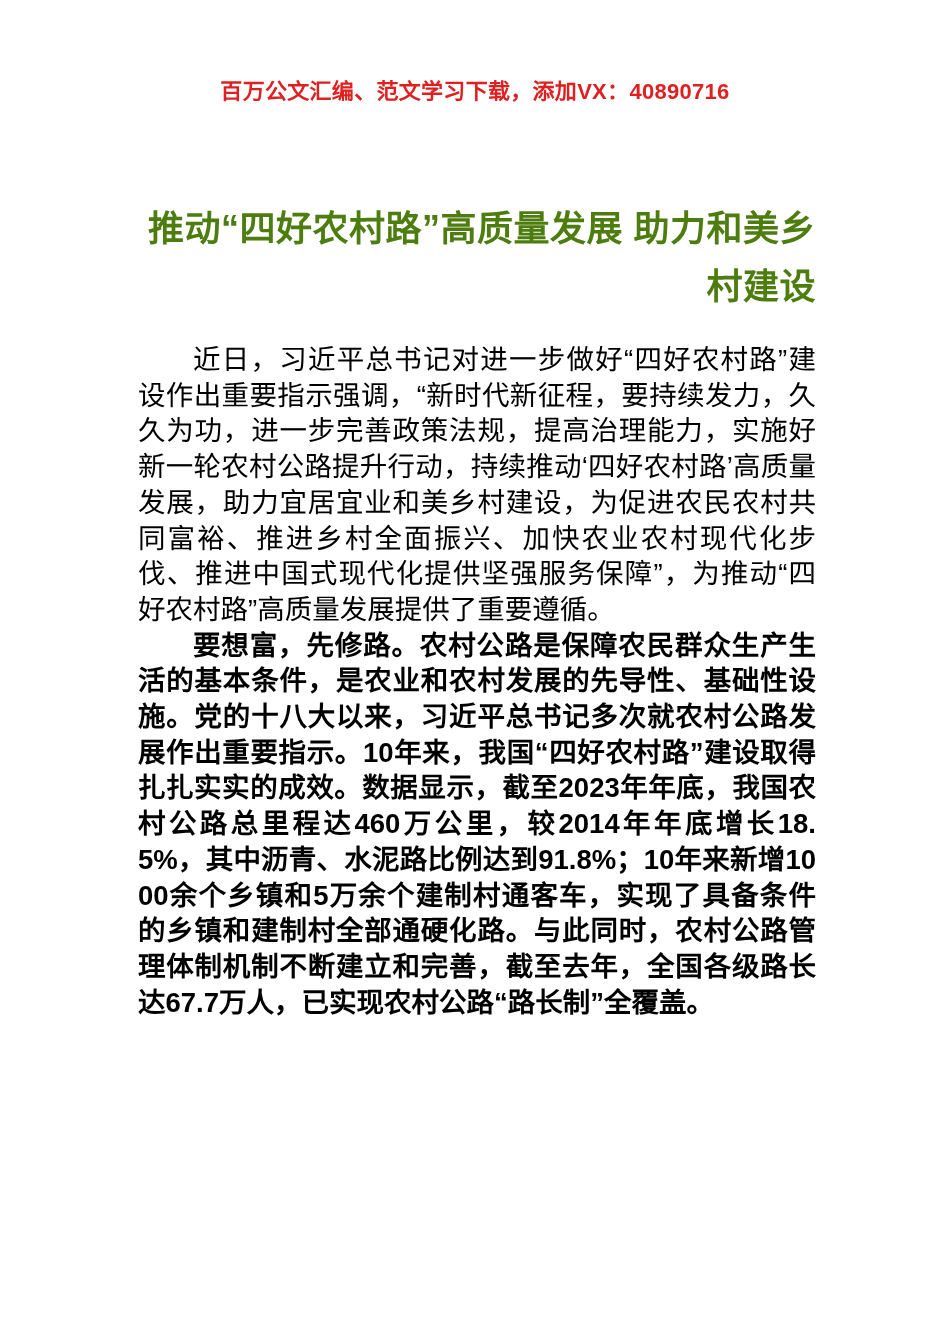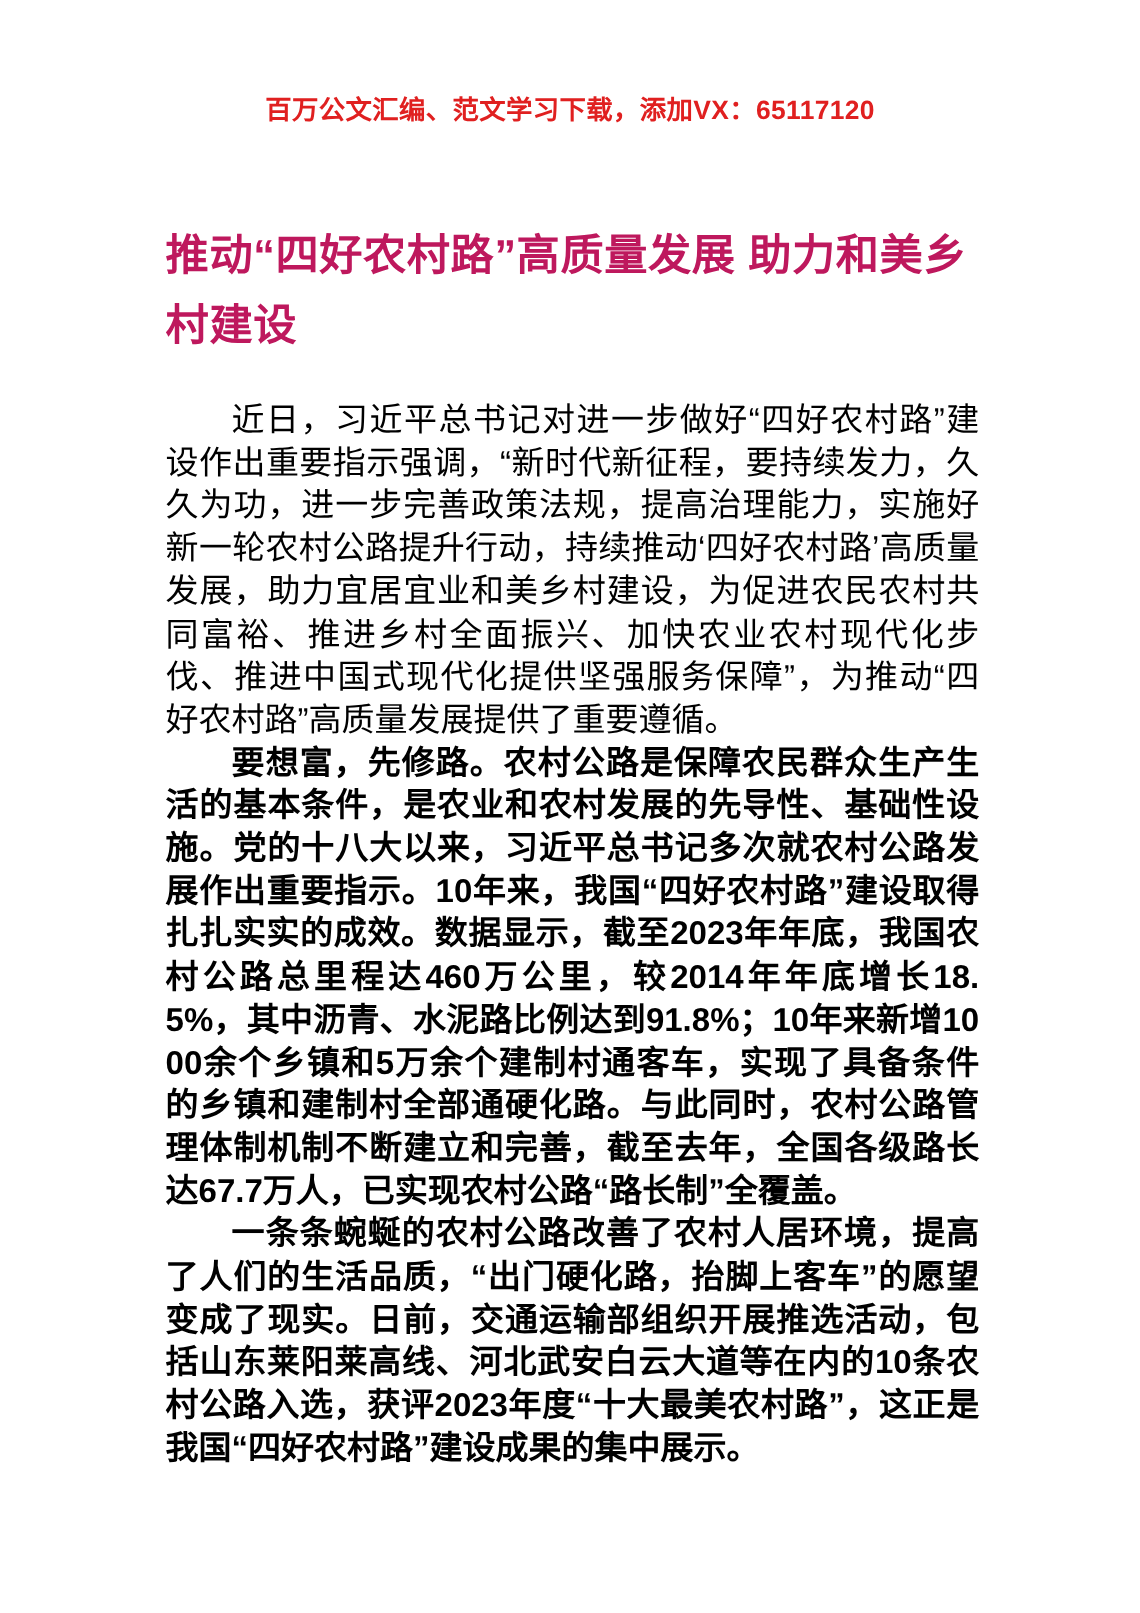--- a/index.html
+++ b/index.html
@@ -31,35 +31,35 @@
     font-size: 22px;
     font-weight: bold;
     letter-spacing: 0.3px;
     line-height: 1.3;
     white-space: nowrap;
   }
 
   
   .doc-title {
     position: absolute;
-    top: 160px;
+    top: 176px;
     left: 138px;
     width: 678px;
-    text-align: left;
+    text-align: right;
     font-size: 36px;
     font-weight: bold;
     line-height: 1.62;
     letter-spacing: 0.5px;
-    color: #be185d;
+    color: #4d7c0f;
   }
 
   
   .doc-body {
     position: absolute;
-    top: 332px;
+    top: 342px;
     left: 138px;
     width: 678px;
     color: #000000;
   }
 
   .doc-body p {
     margin: 0;
     font-size: 27.5px;
     line-height: 35.7px;
     text-align: justify;
@@ -72,23 +72,22 @@
   .doc-body p + p {
     margin-top: 0;
     font-weight: bold;
   }
 </style>
 </head>
 <body>
 
 <div class="page">
 
-  <div class="promo-header" style="color: rgb(224, 32, 32);">百万公文汇编、范文学习下载，添加VX：65117120</div>
+  <div class="promo-header" style="color: rgb(224, 32, 32);">百万公文汇编、范文学习下载，添加VX：40890716</div>
 
   <h1 class="doc-title">推动“四好农村路”高质量发展 助力和美乡村建设</h1>
 
   <div class="doc-body">
     <p>近日，习近平总书记对进一步做好“四好农村路”建设作出重要指示强调，“新时代新征程，要持续发力，久久为功，进一步完善政策法规，提高治理能力，实施好新一轮农村公路提升行动，持续推动‘四好农村路’高质量发展，助力宜居宜业和美乡村建设，为促进农民农村共同富裕、推进乡村全面振兴、加快农业农村现代化步伐、推进中国式现代化提供坚强服务保障”，为推动“四好农村路”高质量发展提供了重要遵循。</p>
     <p>要想富，先修路。农村公路是保障农民群众生产生活的基本条件，是农业和农村发展的先导性、基础性设施。党的十八大以来，习近平总书记多次就农村公路发展作出重要指示。10年来，我国“四好农村路”建设取得扎扎实实的成效。数据显示，截至2023年年底，我国农村公路总里程达460万公里，较2014年年底增长18.5%，其中沥青、水泥路比例达到91.8%；10年来新增1000余个乡镇和5万余个建制村通客车，实现了具备条件的乡镇和建制村全部通硬化路。与此同时，农村公路管理体制机制不断建立和完善，截至去年，全国各级路长达67.7万人，已实现农村公路“路长制”全覆盖。</p>
-    <p>一条条蜿蜒的农村公路改善了农村人居环境，提高了人们的生活品质，“出门硬化路，抬脚上客车”的愿望变成了现实。日前，交通运输部组织开展推选活动，包括山东莱阳莱高线、河北武安白云大道等在内的10条农村公路入选，获评2023年度“十大最美农村路”，这正是我国“四好农村路”建设成果的集中展示。</p>
   </div>
 
 </div>
 
 </body></html>

